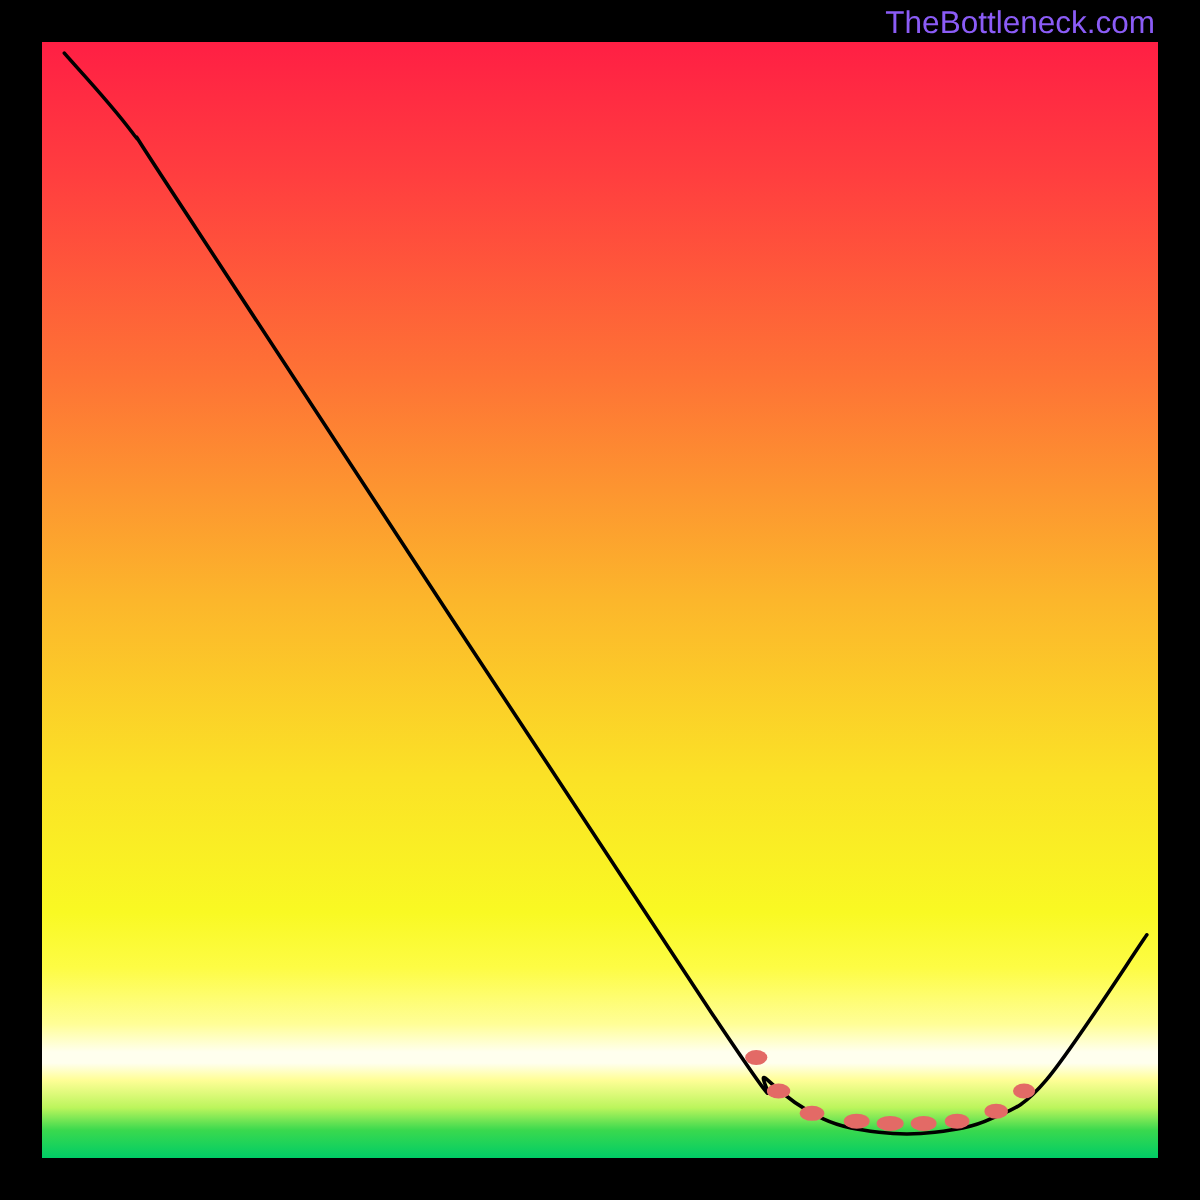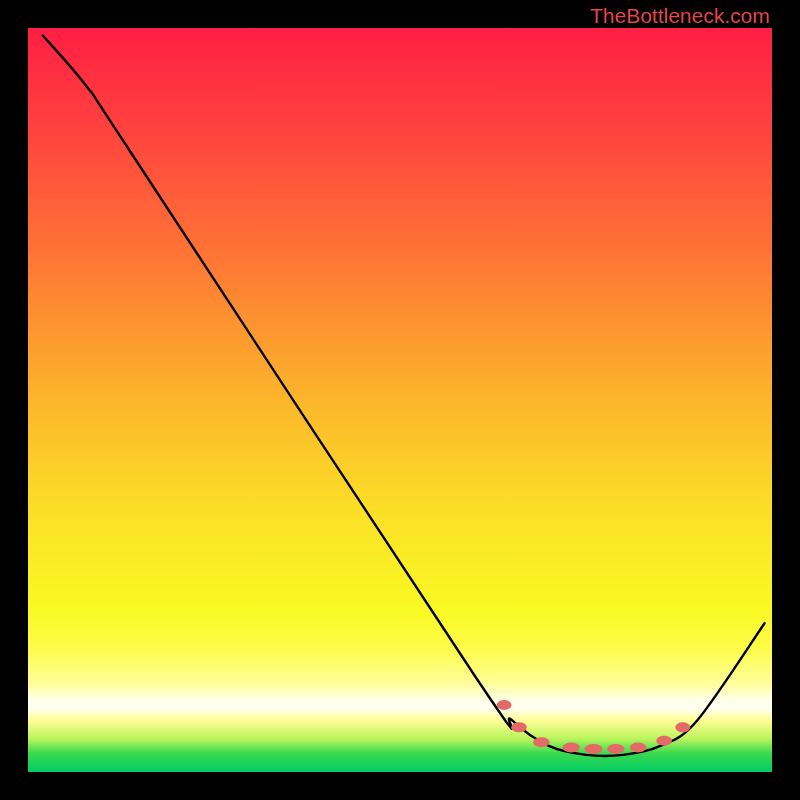--- a/index.html
+++ b/index.html
@@ -24,21 +24,21 @@
     top: 0;
     width: 744px;
     height: 744px;
   }
   .watermark {
     position: absolute;
     top: 4px;
     right: 30px;
     font-family: Arial, Helvetica, sans-serif;
     font-size: 21px;
-    color: #ef4444;
+    color: #8b5cf6;
     letter-spacing: 0px;
   }
 </style>
 </head>
 <body>
 
 <div class="frame">
   <svg class="plot" viewBox="0 0 744 744">
     <defs>
       <linearGradient id="bg-grad" x1="0" y1="0" x2="0" y2="1">

